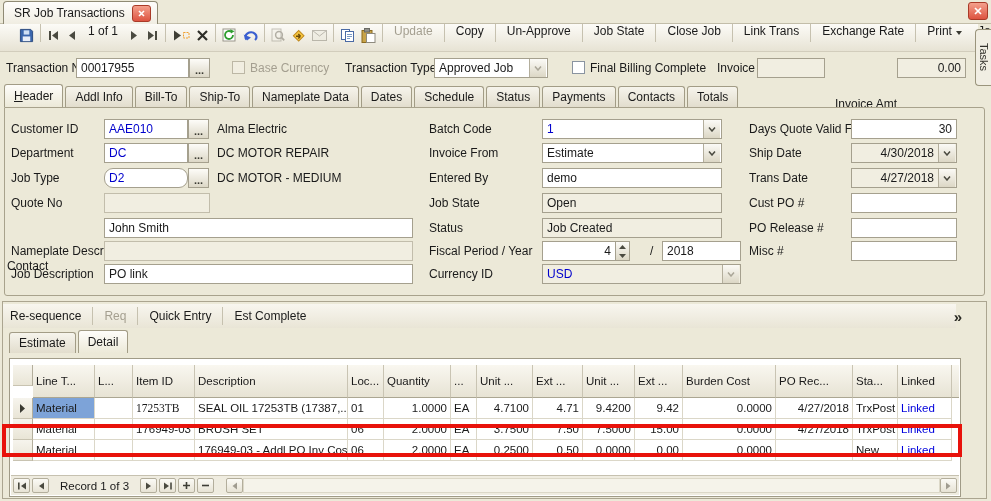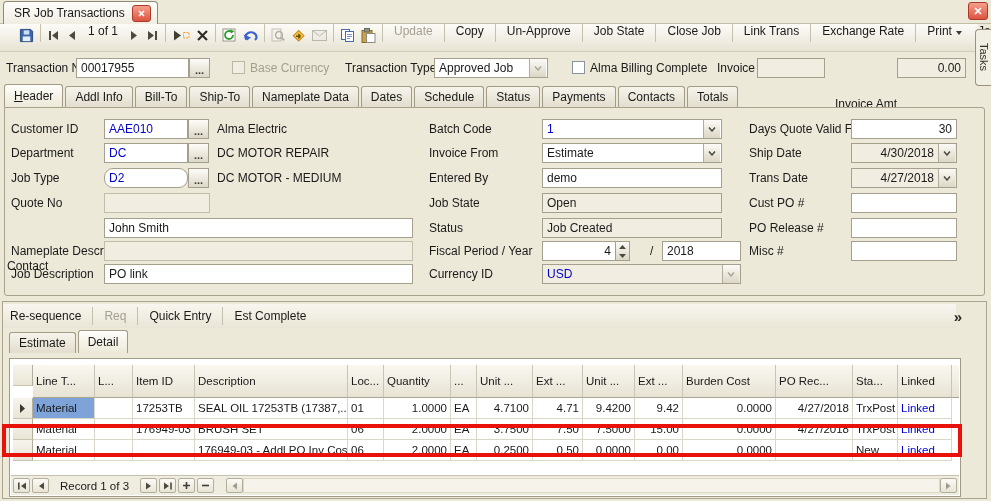--- a/index.html
+++ b/index.html
@@ -241,21 +241,21 @@
     <span class="lbl" style="left:345px;top:61px;">Transaction Type</span>
     <div class="fld" style="left:434px;top:58px;width:114px;">
       <span>Approved Job</span>
       <span class="combo-btn">
           <svg width="8" height="5">
             <path d="M1 0.5 L4 4 L7 0.5" fill="none" stroke="#aaa698" stroke-width="1.5"></path>
           </svg>
         </span>
     </div>
     <div class="checkbox" style="left:572px;top:61px;"></div>
-    <span class="lbl" style="left:590px;top:61px;">Alma Billing Complete</span>
+    <span class="lbl" style="left:590px;top:61px;">Final Billing Complete</span>
     <span class="lbl" style="left:717px;top:61px;">Invoice</span>
     <div class="fld ro" style="left:757px;top:58px;width:68px;">
         <span></span>
       </div>
     <span class="lbl" style="left:835px;top:61px;margin-top:36px;">Invoice Amt</span>
     <div class="fld ro num" style="left:897px;top:58px;width:69px;">
         <span>0.00</span>
       </div>
   </div>
 
@@ -490,21 +490,21 @@
             <div class="gh gstub"></div>
           </div>
           <div class="grow">
             <div class="gc gsel">
               <svg width="7" height="9">
                 <path d="M1 0 L6 4.5 L1 9 z" fill="#3a3a32"></path>
               </svg>
             </div>
             <div class="gc gsel-cell" data-align="left" style="width: 62px;">Material</div>
             <div class="gc" data-align="left" style="width: 38px;"></div>
-            <div class="gc" data-align="left" style="width: 62px;">17253TB</div>
+            <div class="gc" data-align="left" style="width: 62px; font-family: Liberation Serif, serif;">17253TB</div>
             <div class="gc" data-align="left" style="width: 153px;">SEAL OIL 17253TB (17387,...</div>
             <div class="gc" data-align="left" style="width: 36px;">01</div>
             <div class="gc" data-align="right" style="width: 67px;">1.0000</div>
             <div class="gc" data-align="left" style="width: 26px;">EA</div>
             <div class="gc" data-align="right" style="width: 56px;">4.7100</div>
             <div class="gc" data-align="right" style="width: 50px;">4.71</div>
             <div class="gc" data-align="right" style="width: 52px;">9.4200</div>
             <div class="gc" data-align="right" style="width: 48px;">9.42</div>
             <div class="gc" data-align="right" style="width: 93px;">0.0000</div>
             <div class="gc" data-align="right" style="width: 77px;">4/27/2018</div>

